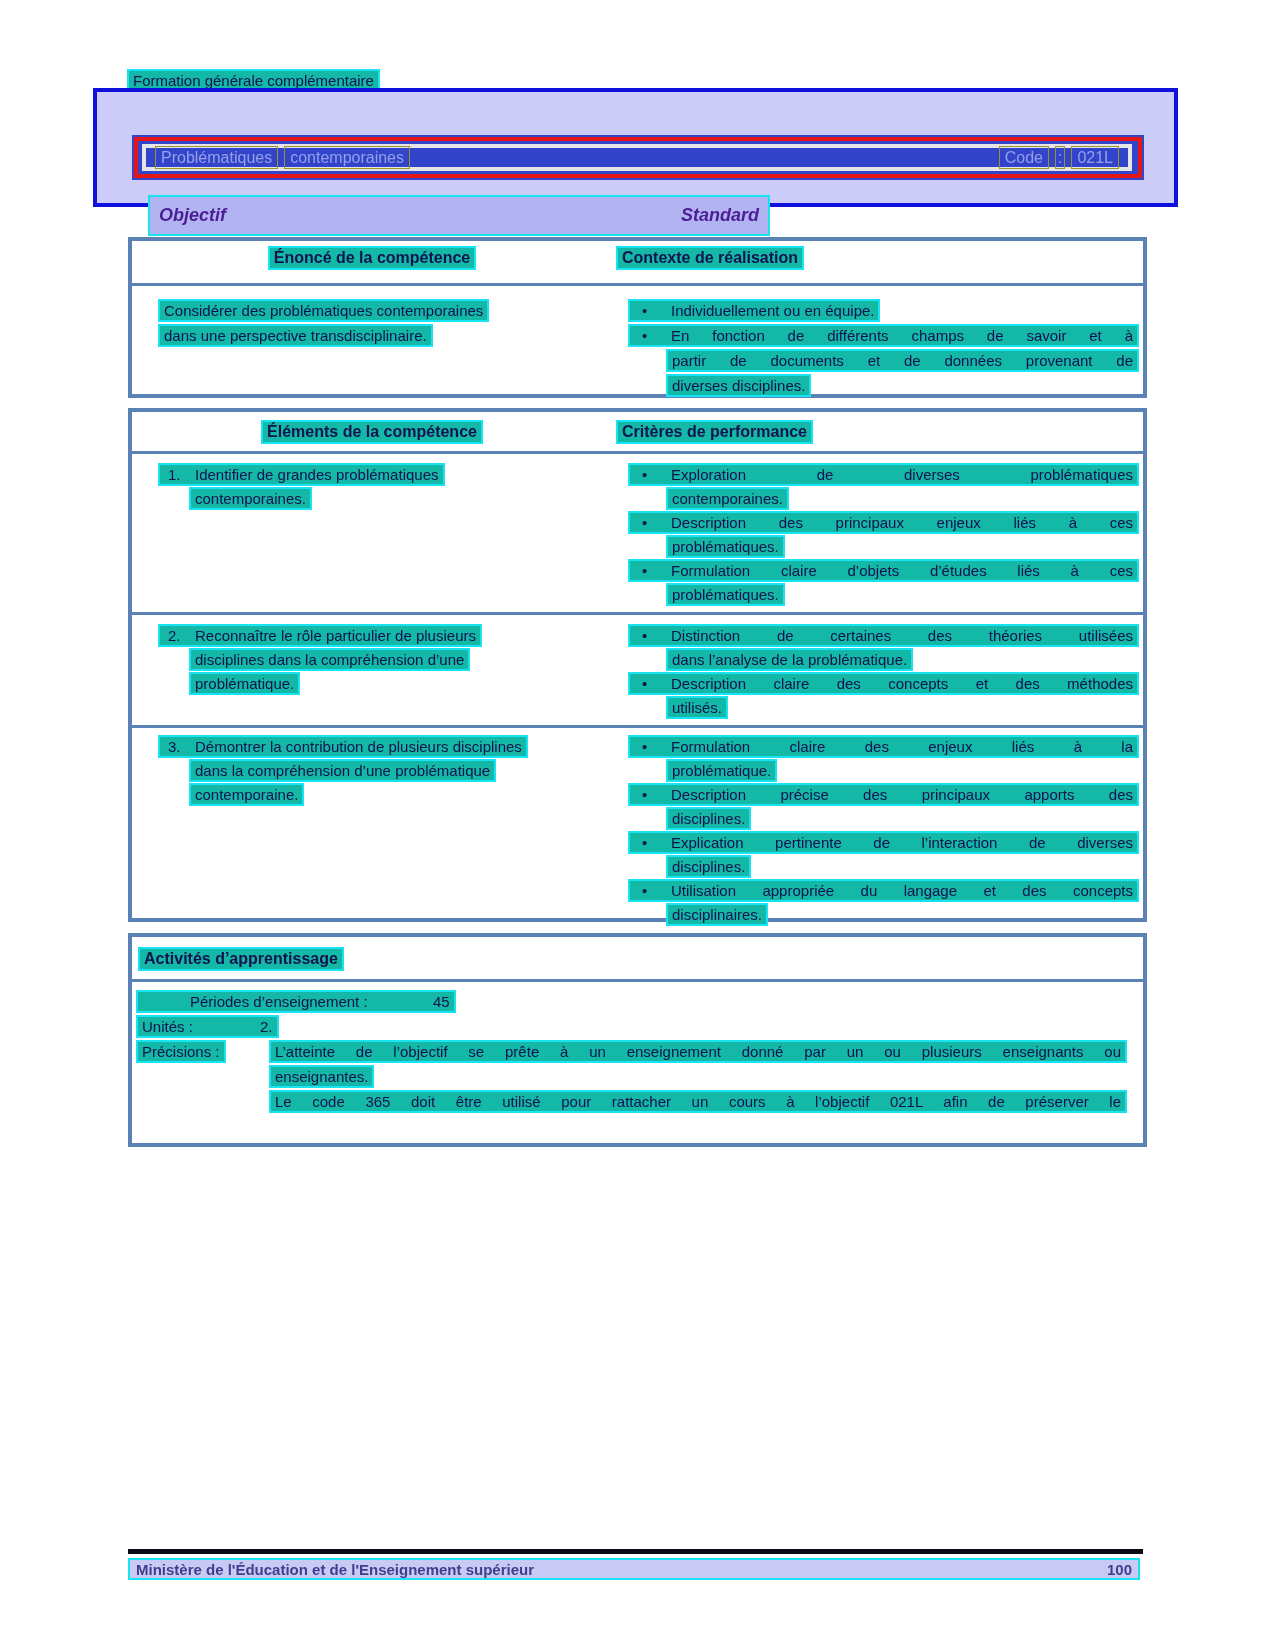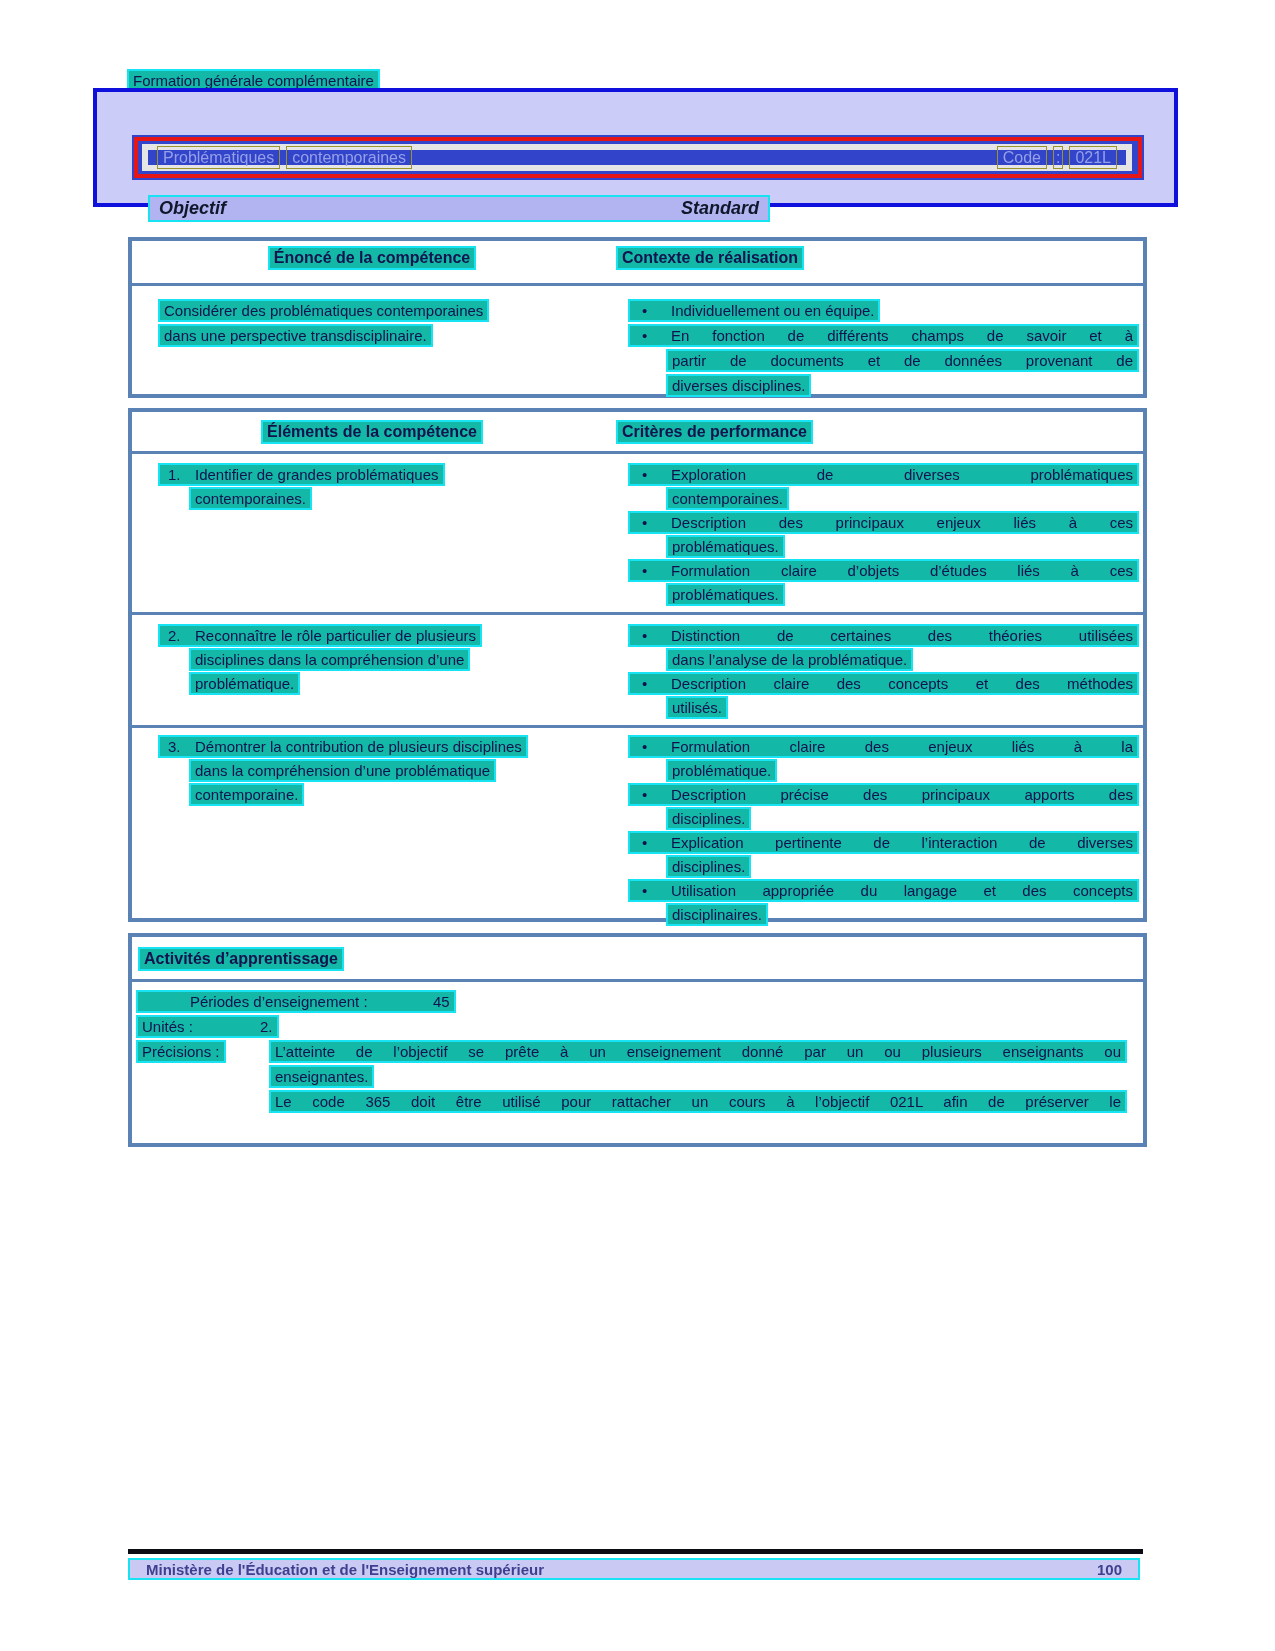--- a/index.html
+++ b/index.html
@@ -38,31 +38,31 @@
     position:absolute; left:93px; top:88px; width:1085px; height:119px;
     background:#ccccf8; border:4px solid #1010dc;
   }
   .banner {
     position:absolute; left:35px; top:43px; width:1012px; height:45px;
     background:#3244c9;
   }
   .banner-red { position:absolute; left:2px; right:2px; top:2px; bottom:2px; border:4px solid #e61616; }
   .banner-band {
     position:absolute; left:10px; right:12px; top:9px; bottom:9px;
-    border:6px solid #e5e5e5; display:flex; align-items:center; gap:6px;
+    border:4px solid #e5e5e5; display:flex; align-items:center; gap:6px;
     padding:0 9px; color:#96a0e9; font-size:16px;
   }
   .bword { border:1px solid #9b9426; padding:0 5px; line-height:21px; white-space:nowrap; }
   .bsep { padding:0 2px; }
   .bspacer { flex:1; }
   .obj-std {
-    position:absolute; left:51px; top:103px; width:622px; height:27px;
+    position:absolute; left:51px; top:103px; width:622px; height:41px;
     background:#b2b4f1; border:2px solid #17e3f2;
     display:flex; justify-content:space-between; align-items:center;
-    padding:0 9px; font-weight:bold; font-style:italic; font-size:18px; color:#0f172a;
+    padding:0 9px; font-weight:bold; font-style:italic; font-size:18px; color:#4c1d95;
   }
 
   
   .tbl { position:absolute; left:128px; width:1019px; border:4px solid #5b82b4; background:#fff; }
   .t1 { top:237px; height:161px; }
   .t2 { top:408px; height:514px; }
   .t3 { top:933px; height:214px; }
   .hrule { border-top:3px solid #5b82b4; }
   .cols { display:flex;margin-left:22px; }
   .cell-l { width:474px; padding-left:4px; }
@@ -85,21 +85,21 @@
   .prec { display:flex; }
   .prec-label-cell { width:133px; }
   .prec-text-cell { flex:1; padding-right:16px; }
 
   
   .foot-rule { position:absolute; left:128px; top:1549px; width:1015px; height:5px; background:#0b0b14; }
   .foot-strip {
     position:absolute; left:128px; top:1558px; width:1012px; height:22px;
     background:#c9c9f4; border:2px solid #17e3f2;
     display:flex; justify-content:space-between; align-items:center;
-    padding:0 16px; font-weight:bold; font-size:15px; color:#3f3f8f;
+    padding:0 6px; font-weight:bold; font-size:15px; color:#3f3f8f;
   }
 </style>
 </head>
 <body>
 
 <div>
 
   <span class="hl top-label">Formation générale complémentaire</span>
 
   <section class="obj-box">

